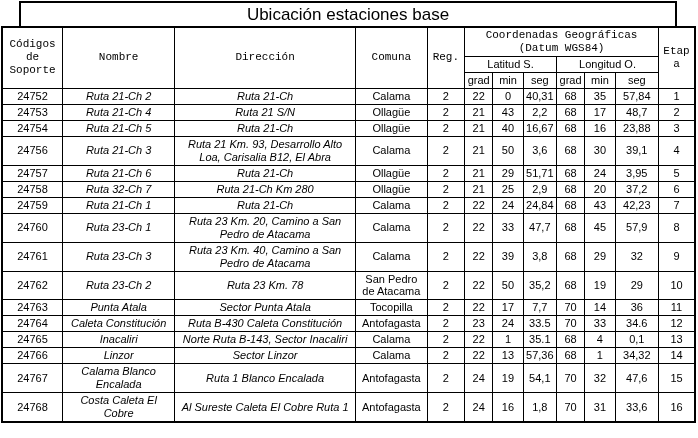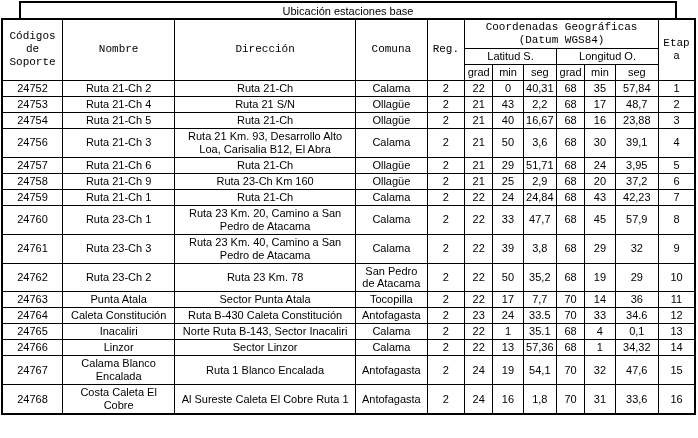--- a/index.html
+++ b/index.html
@@ -14,21 +14,21 @@
     background: #fff;
     padding-top: 1px;
     overflow: hidden;
   }
   .title-box {
     margin-left: 19px;
     width: 658px;
     border: 2px solid #000;
     border-bottom: none;
     text-align: center;
-    font-size: 11px;
+    font-size: 17px;
     padding: 2px 0 1px 0;
     background: #fff;
   }
   table.stations {
     border-collapse: collapse;
     table-layout: fixed;
     width: 695px;
     margin-left: 1px;
     border: 2px solid #000;
     background: #fff;
@@ -40,21 +40,21 @@
     text-align: center;
     vertical-align: middle;
     line-height: 1.18;
     font-size: 11px;
     overflow: hidden;
     word-wrap: break-word;
   }
   th.h-main { font-size: 12px; font-family: Liberation Mono, monospace; }
   th.h-sub  { font-size: 12px; margin-top: 46px; }
   th.h-unit { font-size: 11px; height: 15px; }
-  td.al-left { text-align: left; padding-left: 3px; padding-right: 3px; }
+  td.al-left { text-align: left; padding-left: 3px; padding-right: 3px; font-style: italic; }
 </style>
 </head>
 <body>
 
 <div class="sheet">
 
   <div class="title-box">Ubicación estaciones base</div>
 
   <table class="stations">
     <colgroup>
@@ -160,22 +160,22 @@
       <td>21</td>
       <td>29</td>
       <td>51,71</td>
       <td>68</td>
       <td>24</td>
       <td>3,95</td>
       <td>5</td>
     </tr>
         <tr>
       <td>24758</td>
-      <td class="al-left">Ruta 21-Ch 9</td>
-      <td class="al-left">Ruta 23-Ch Km 160</td>
+      <td class="al-left">Ruta 32-Ch 7</td>
+      <td class="al-left">Ruta 21-Ch Km 280</td>
       <td>Ollagüe</td>
       <td>2</td>
       <td>21</td>
       <td>25</td>
       <td>2,9</td>
       <td>68</td>
       <td>20</td>
       <td>37,2</td>
       <td>6</td>
     </tr>

